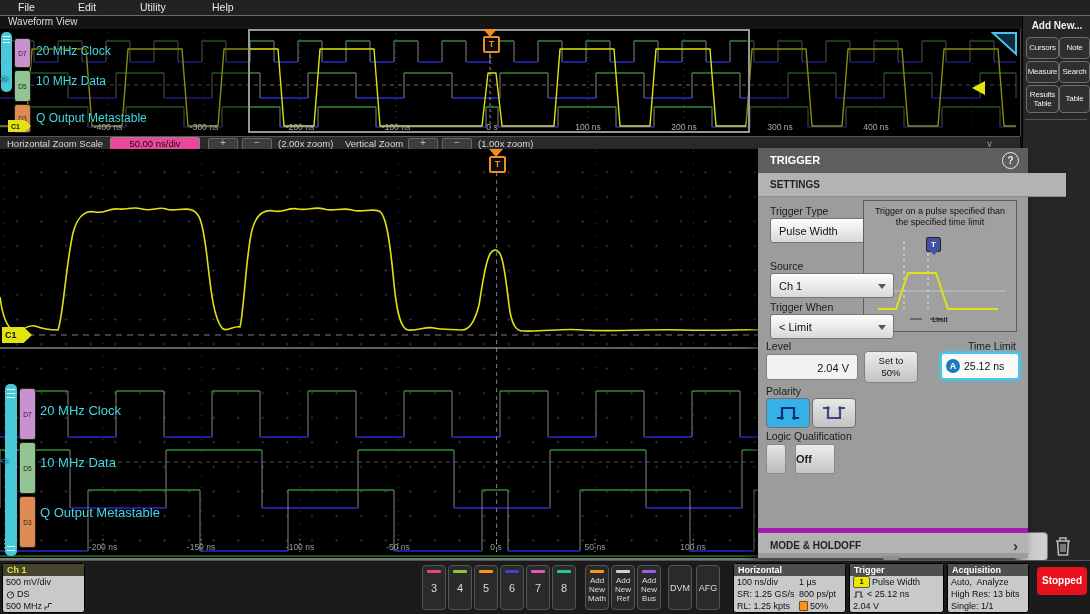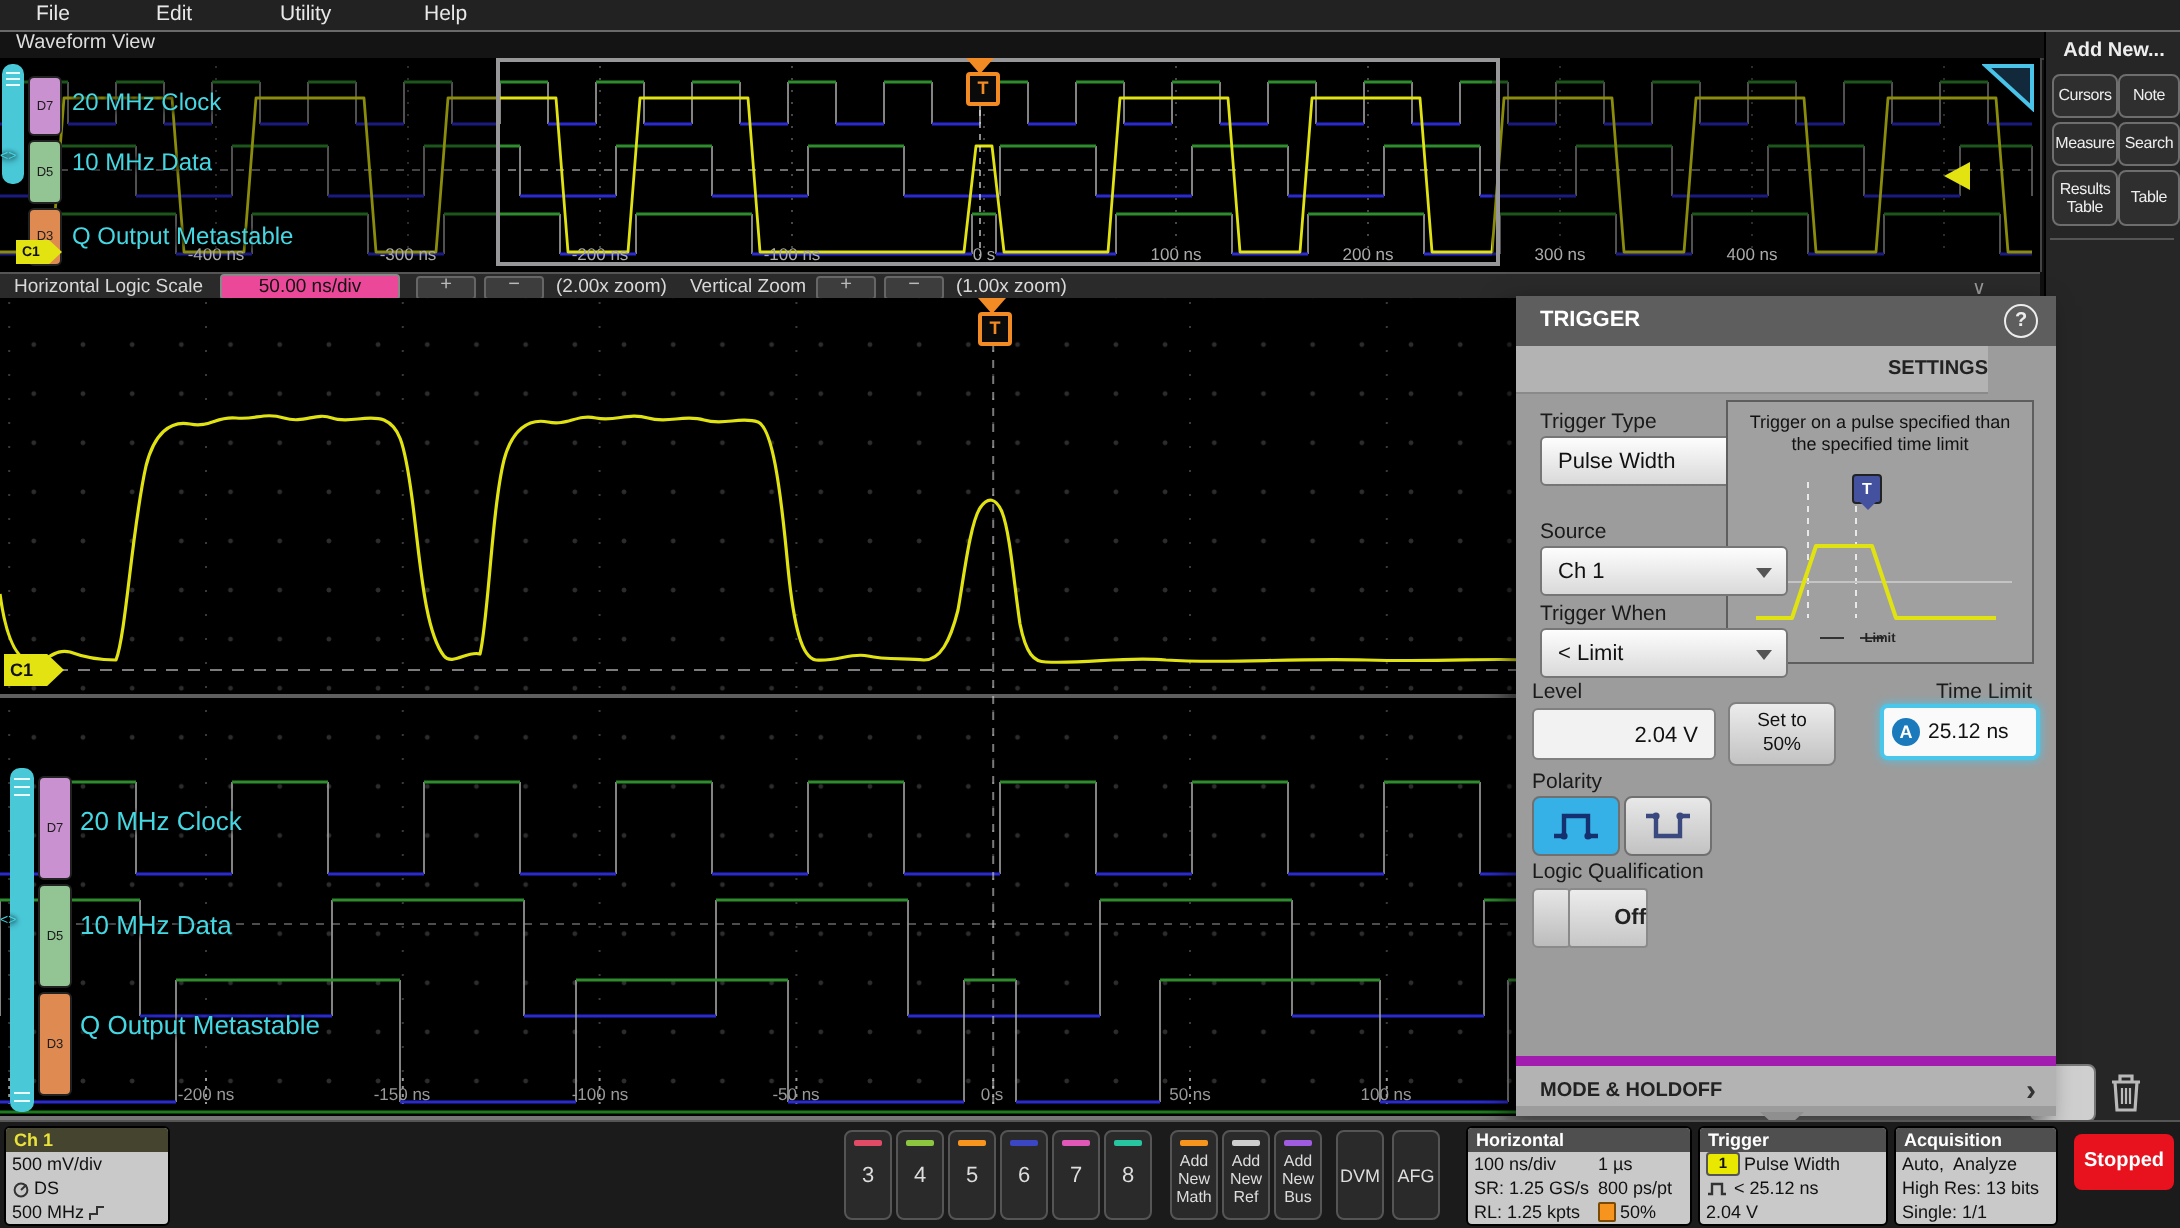--- a/index.html
+++ b/index.html
@@ -44,43 +44,43 @@
   .rightpanel{position:absolute;left:1022px;top:16px;width:68px;height:544px;background:#262626;border-left:1px solid #000;}
   .anbtn{position:absolute;background:#2f2f2f;border:1px solid #6e6e6e;border-radius:4px;color:#eee;font-size:8px;
          display:flex;align-items:center;justify-content:center;text-align:center;line-height:1.15;letter-spacing:-.2px;}
   
   .trigpanel{position:absolute;left:758px;top:148px;width:270px;height:410px;background:#9c9c9c;z-index:30;
              box-shadow:-5px 5px 12px rgba(0,0,0,.55);}
   .tp-head{position:absolute;left:0;top:0;width:270px;height:25px;background:#5e5e5e;color:#fff;font-size:11px;
            font-weight:bold;line-height:25px;padding-left:12px;box-sizing:border-box;}
   .tp-help{position:absolute;right:9px;top:4px;width:15px;height:15px;border:1.5px solid #ececec;border-radius:50%;
            color:#ececec;font-size:10px;font-weight:bold;text-align:center;line-height:15px;}
-  .tp-tab{position:absolute;left:0;top:25px;width:236px;height:24px;background:#b3b3b3;color:#222;font-size:10px;
-          font-weight:bold;line-height:24px;padding-left:12px;box-sizing:border-box;border-bottom:1px solid #8a8a8a;text-align:right;}
+  .tp-tab{position:absolute;left:0;top:25px;width:308px;height:24px;background:#b3b3b3;color:#222;font-size:10px;
+          font-weight:bold;line-height:24px;padding-left:12px;box-sizing:border-box;border-bottom:1px solid #8a8a8a;}
   .tp-lbl{position:absolute;font-size:10.5px;color:#1a1a1a;}
   .dd{position:absolute;width:124px;height:25px;background:linear-gradient(#fdfdfd,#d9d9d9);border:1px solid #767676;
       border-radius:3px;font-size:11px;color:#111;line-height:25px;padding-left:8px;box-sizing:border-box;}
   .caret{position:absolute;right:7px;top:10px;width:0;height:0;border-left:4px solid transparent;
          border-right:4px solid transparent;border-top:5px solid #555;}
   .descbox{position:absolute;left:105px;top:52px;width:152px;height:130px;border:1px solid #5e5e5e;background:#a0a0a0;}
   .descbox .t{position:absolute;width:100%;text-align:center;font-size:9px;color:#111;}
   .tp-input{position:absolute;background:#f2f2f2;border:1px solid #808080;border-radius:3px;font-size:11px;color:#111;
             text-align:right;padding-right:8px;box-sizing:border-box;}
   .setto{position:absolute;left:106px;top:203px;width:54px;height:32px;background:linear-gradient(#ececec,#c2c2c2);
          border:1px solid #808080;border-radius:4px;font-size:9.5px;color:#111;text-align:center;line-height:1.3;padding-top:3px;box-sizing:border-box;}
   .tlimit{position:absolute;left:182px;top:204px;width:80px;height:28px;background:#fafafa;border:2px solid #4ac6ea;
           border-radius:4px;box-shadow:0 0 5px #4ac6ea;display:flex;align-items:center;box-sizing:border-box;padding-left:4px;}
   .knob{width:14px;height:14px;border-radius:50%;background:#1a7abc;color:#fff;font-size:9px;font-weight:bold;
         text-align:center;line-height:14px;margin-right:4px;flex:0 0 auto;}
   .polbtn{position:absolute;top:250px;width:42px;height:28px;border:1px solid #707070;border-radius:4px;
           display:flex;align-items:center;justify-content:center;}
   .togknob{position:absolute;left:8px;top:296px;width:18px;height:28px;background:linear-gradient(#e6e6e6,#bcbcbc);
            border:1px solid #8a8a8a;border-radius:3px;}
-  .togoff{position:absolute;left:26px;top:296px;width:38px;height:28px;background:linear-gradient(#ececec,#c6c6c6);
-          border:1px solid #8a8a8a;border-radius:2px;font-size:11px;font-weight:bold;color:#222;text-align:right;line-height:28px;}
+  .togoff{position:absolute;left:37px;top:296px;width:38px;height:28px;background:linear-gradient(#ececec,#c6c6c6);
+          border:1px solid #8a8a8a;border-radius:2px;font-size:11px;font-weight:bold;color:#222;text-align:left;line-height:28px;}
   .modeholdoff{position:absolute;left:0;top:380px;width:270px;height:25px;background:#b3b3b3;border-top:5px solid #a21caf;
                color:#222;font-size:10px;font-weight:bold;line-height:25px;padding-left:12px;box-sizing:border-box;}
   .mh-chev{position:absolute;right:10px;top:0;font-size:15px;font-weight:bold;color:#333;line-height:25px;}
   .panelptr{position:absolute;left:880px;top:556px;width:0;height:0;border-left:11px solid transparent;
             border-right:11px solid transparent;border-top:10px solid #8f8f8f;z-index:31;}
   
   .bottombar{position:absolute;left:0;top:560px;width:1090px;height:54px;background:#1b1b1b;border-top:1px solid #555;z-index:40;}
   .badge{position:absolute;top:2px;height:50px;background:#c9c9c9;border:1px solid #000;border-radius:3px;overflow:hidden;box-sizing:border-box;}
   .badge .bt{height:12px;background:#4f4f4f;color:#fff;font-size:9px;font-weight:bold;line-height:12px;padding-left:4px;}
   .badge .row{font-size:9px;line-height:12px;color:#111;padding-left:3px;display:flex;align-items:center;gap:2px;white-space:nowrap;}
@@ -181,21 +181,21 @@
     <span class="axl" style="left:300px;top:93px">-200 ns</span>
     <span class="axl" style="left:396px;top:93px">-100 ns</span>
     <span class="axl" style="left:492px;top:93px">0 s</span>
     <span class="axl" style="left:588px;top:93px">100 ns</span>
     <span class="axl" style="left:684px;top:93px">200 ns</span>
     <span class="axl" style="left:780px;top:93px">300 ns</span>
     <span class="axl" style="left:876px;top:93px">400 ns</span>
   </div>
 
   <div class="zoomsbar">
-    <span class="lbl" style="left:7px">Horizontal Logic Scale</span>
+    <span class="lbl" style="left:7px">Horizontal Zoom Scale</span>
     <div class="val" style="left:110px;width:88px">50.00 ns/div</div>
     <div class="zbtn" style="left:208px">+</div>
     <div class="zbtn" style="left:242px">−</div>
     <span class="lbl" style="left:278px">(2.00x zoom)</span>
     <span class="lbl" style="left:345px">Vertical Zoom</span>
     <div class="zbtn" style="left:408px">+</div>
     <div class="zbtn" style="left:442px">−</div>
     <span class="lbl" style="left:478px">(1.00x zoom)</span>
     <span class="lbl" style="left:986px;color:#999">∨</span>
   </div>

